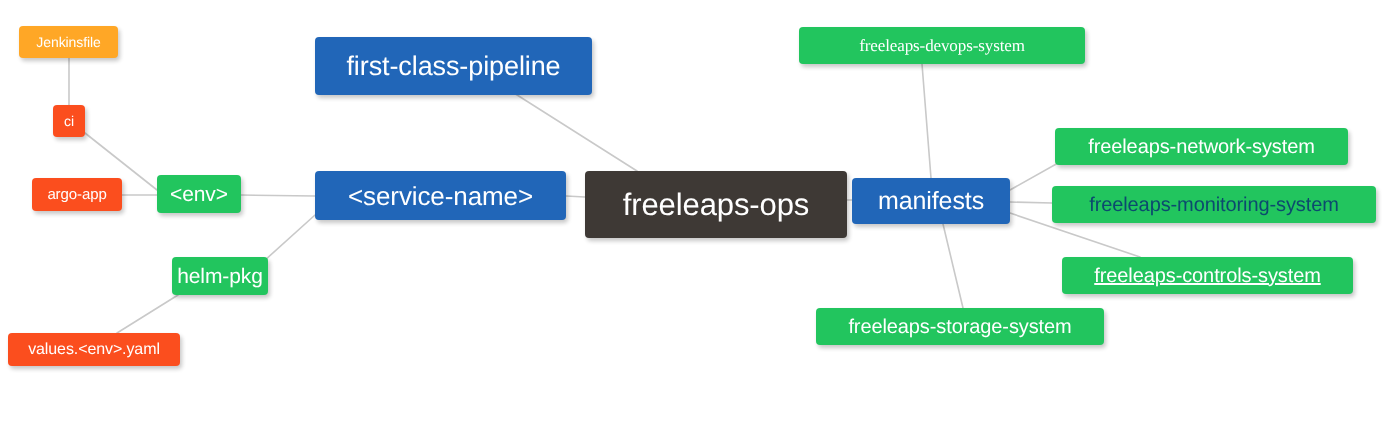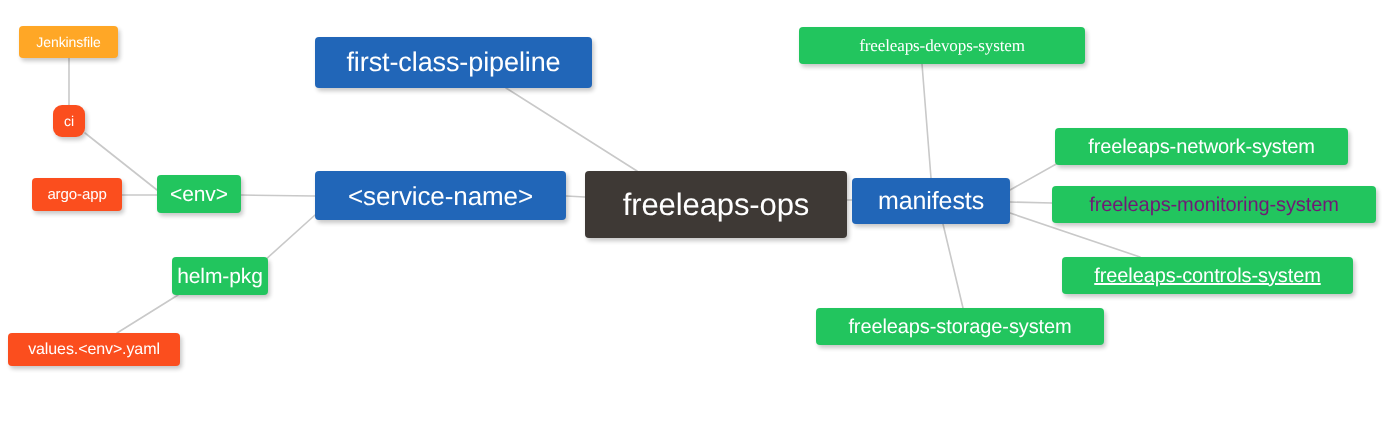--- a/index.html
+++ b/index.html
@@ -60,54 +60,54 @@
       <line x1="931" y1="178" x2="922" y2="64" stroke="#c9c9c9" stroke-width="1.6" stroke-linecap="round"></line>
       <line x1="1010" y1="190" x2="1083" y2="149" stroke="#c9c9c9" stroke-width="1.6" stroke-linecap="round"></line>
       <line x1="1010" y1="202" x2="1052" y2="203" stroke="#c9c9c9" stroke-width="1.6" stroke-linecap="round"></line>
       <line x1="1010" y1="213" x2="1140" y2="257" stroke="#c9c9c9" stroke-width="1.6" stroke-linecap="round"></line>
       <line x1="943" y1="224" x2="963" y2="308" stroke="#c9c9c9" stroke-width="1.6" stroke-linecap="round"></line>
     </svg>
   <div id="node-layer">
       <div class="node" style="left: 19px; top: 26px; width: 99px; height: 32px; background: rgb(255, 167, 38); font-size: 14px; color: rgb(255, 255, 255);">
         <span class="node-label">Jenkinsfile</span>
       </div>
-      <div class="node" style="left: 53px; top: 105px; width: 32px; height: 32px; background: rgb(251, 78, 30); font-size: 14px; color: rgb(255, 255, 255); border-radius: 9px;">
+      <div class="node" style="left: 53px; top: 105px; width: 32px; height: 32px; background: rgb(251, 78, 30); font-size: 14px; color: rgb(255, 255, 255);">
         <span class="node-label">ci</span>
       </div>
       <div class="node" style="left: 32px; top: 178px; width: 90px; height: 33px; background: rgb(251, 78, 30); font-size: 15px; color: rgb(255, 255, 255); justify-content: center;">
         <span class="node-label">argo-app</span>
       </div>
       <div class="node" style="left: 157px; top: 175px; width: 84px; height: 38px; background: rgb(34, 197, 94); font-size: 21px; color: rgb(255, 255, 255);">
         <span class="node-label">&lt;env&gt;</span>
       </div>
       <div class="node" style="left: 148px; top: 257px; width: 96px; height: 38px; background: rgb(34, 197, 94); font-size: 21px; color: rgb(255, 255, 255); margin-left: 24px;">
         <span class="node-label">helm-pkg</span>
       </div>
       <div class="node" style="left: 8px; top: 333px; width: 172px; height: 33px; background: rgb(251, 78, 30); font-size: 16px; color: rgb(255, 255, 255);">
         <span class="node-label">values.&lt;env&gt;.yaml</span>
       </div>
-      <div class="node" style="left: 315px; top: 37px; width: 277px; height: 51px; background: rgb(33, 102, 184); font-size: 27px; color: rgb(255, 255, 255);">
+      <div class="node" style="left: 315px; top: 37px; width: 277px; height: 58px; background: rgb(33, 102, 184); font-size: 27px; color: rgb(255, 255, 255);">
         <span class="node-label">first-class-pipeline</span>
       </div>
       <div class="node" style="left: 315px; top: 171px; width: 251px; height: 49px; background: rgb(33, 102, 184); font-size: 26px; color: rgb(255, 255, 255);">
         <span class="node-label">&lt;service-name&gt;</span>
       </div>
       <div class="node" style="left: 585px; top: 171px; width: 262px; height: 67px; background: rgb(62, 57, 53); font-size: 31px; color: rgb(255, 255, 255);">
         <span class="node-label">freeleaps-ops</span>
       </div>
       <div class="node" style="left: 852px; top: 178px; width: 158px; height: 46px; background: rgb(33, 102, 184); font-size: 25px; color: rgb(255, 255, 255);">
         <span class="node-label">manifests</span>
       </div>
       <div class="node" style="left: 799px; top: 27px; width: 286px; height: 37px; background: rgb(34, 197, 94); font-size: 17px; color: rgb(255, 255, 255); font-family: Liberation Serif, serif;">
         <span class="node-label">freeleaps-devops-system</span>
       </div>
       <div class="node" style="left: 1055px; top: 112px; width: 293px; height: 37px; background: rgb(34, 197, 94); font-size: 20px; color: rgb(255, 255, 255); margin-top: 16px;">
         <span class="node-label">freeleaps-network-system</span>
       </div>
-      <div class="node" style="left: 1052px; top: 186px; width: 324px; height: 37px; background: rgb(34, 197, 94); font-size: 20px; color: #701a75;">
+      <div class="node" style="left: 1052px; top: 186px; width: 324px; height: 37px; background: rgb(34, 197, 94); font-size: 20px; color: #0c4a6e;">
         <span class="node-label">freeleaps-monitoring-system</span>
       </div>
       <div class="node" style="left: 1062px; top: 257px; width: 291px; height: 37px; background: rgb(34, 197, 94); font-size: 20px; color: rgb(255, 255, 255); text-decoration: underline;">
         <span class="node-label">freeleaps-controls-system</span>
       </div>
       <div class="node" style="left: 816px; top: 308px; width: 288px; height: 37px; background: rgb(34, 197, 94); font-size: 20px; color: rgb(255, 255, 255);">
         <span class="node-label">freeleaps-storage-system</span>
       </div>
     </div>
 </div>

